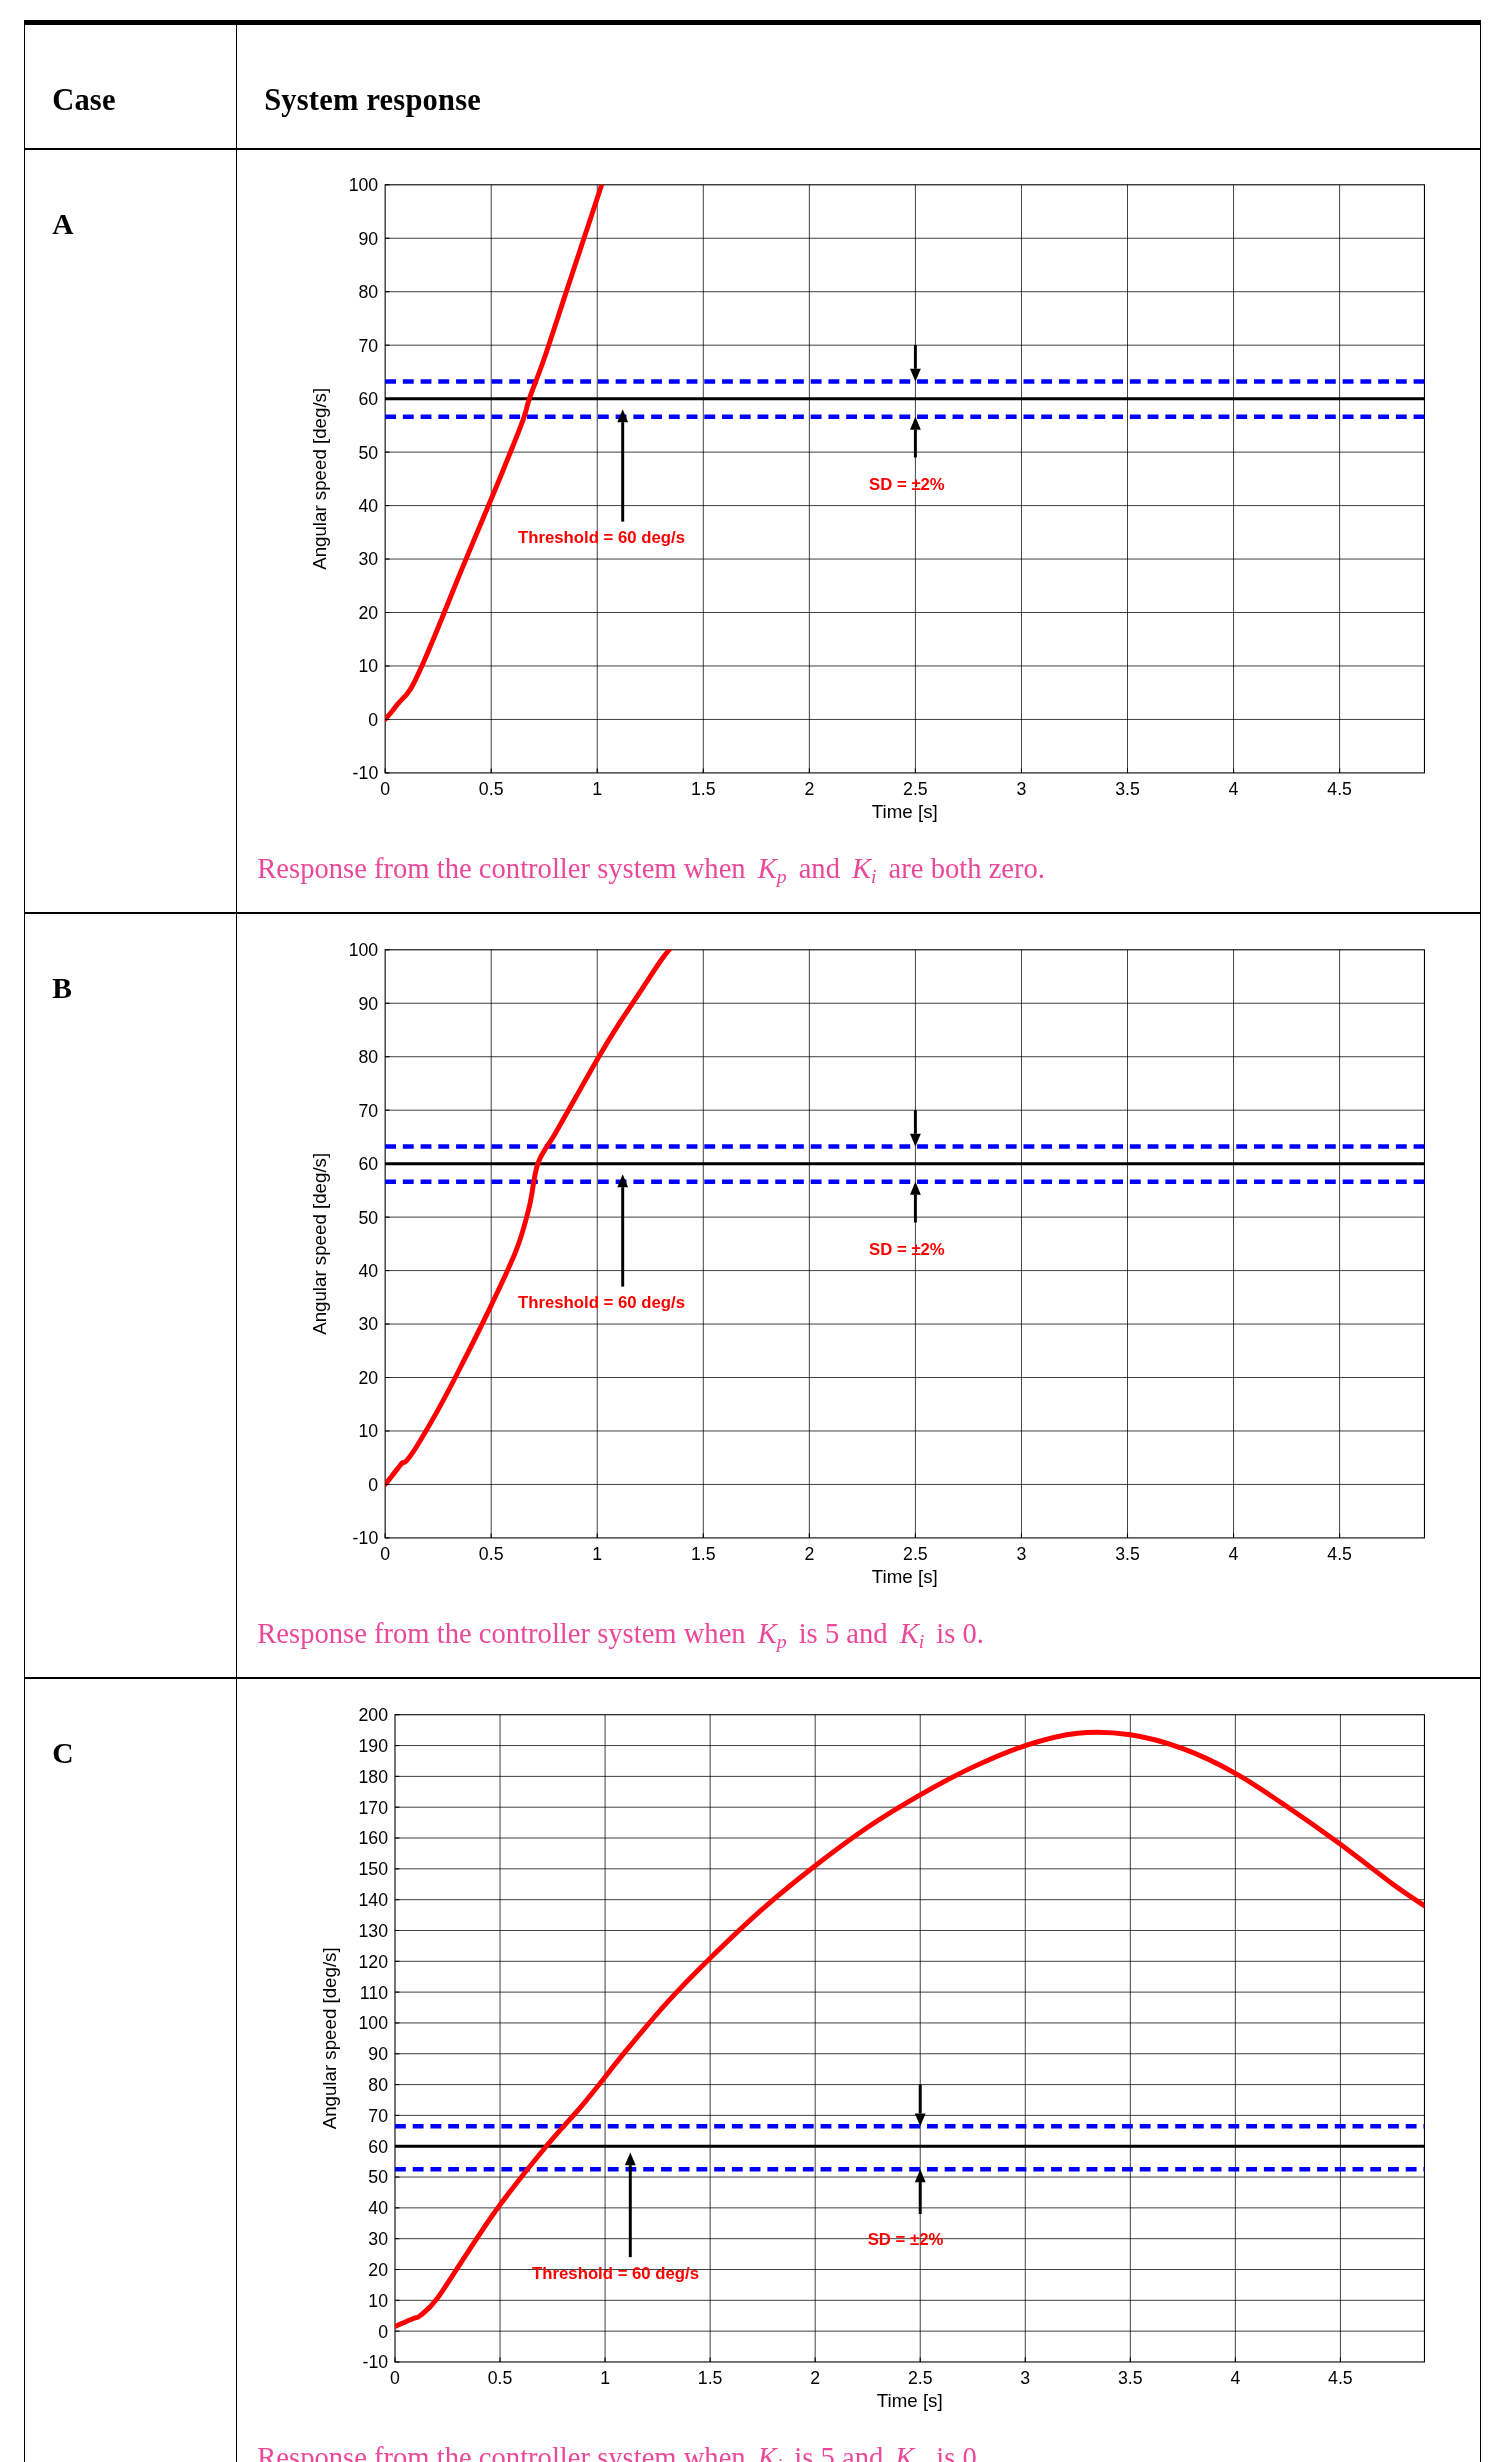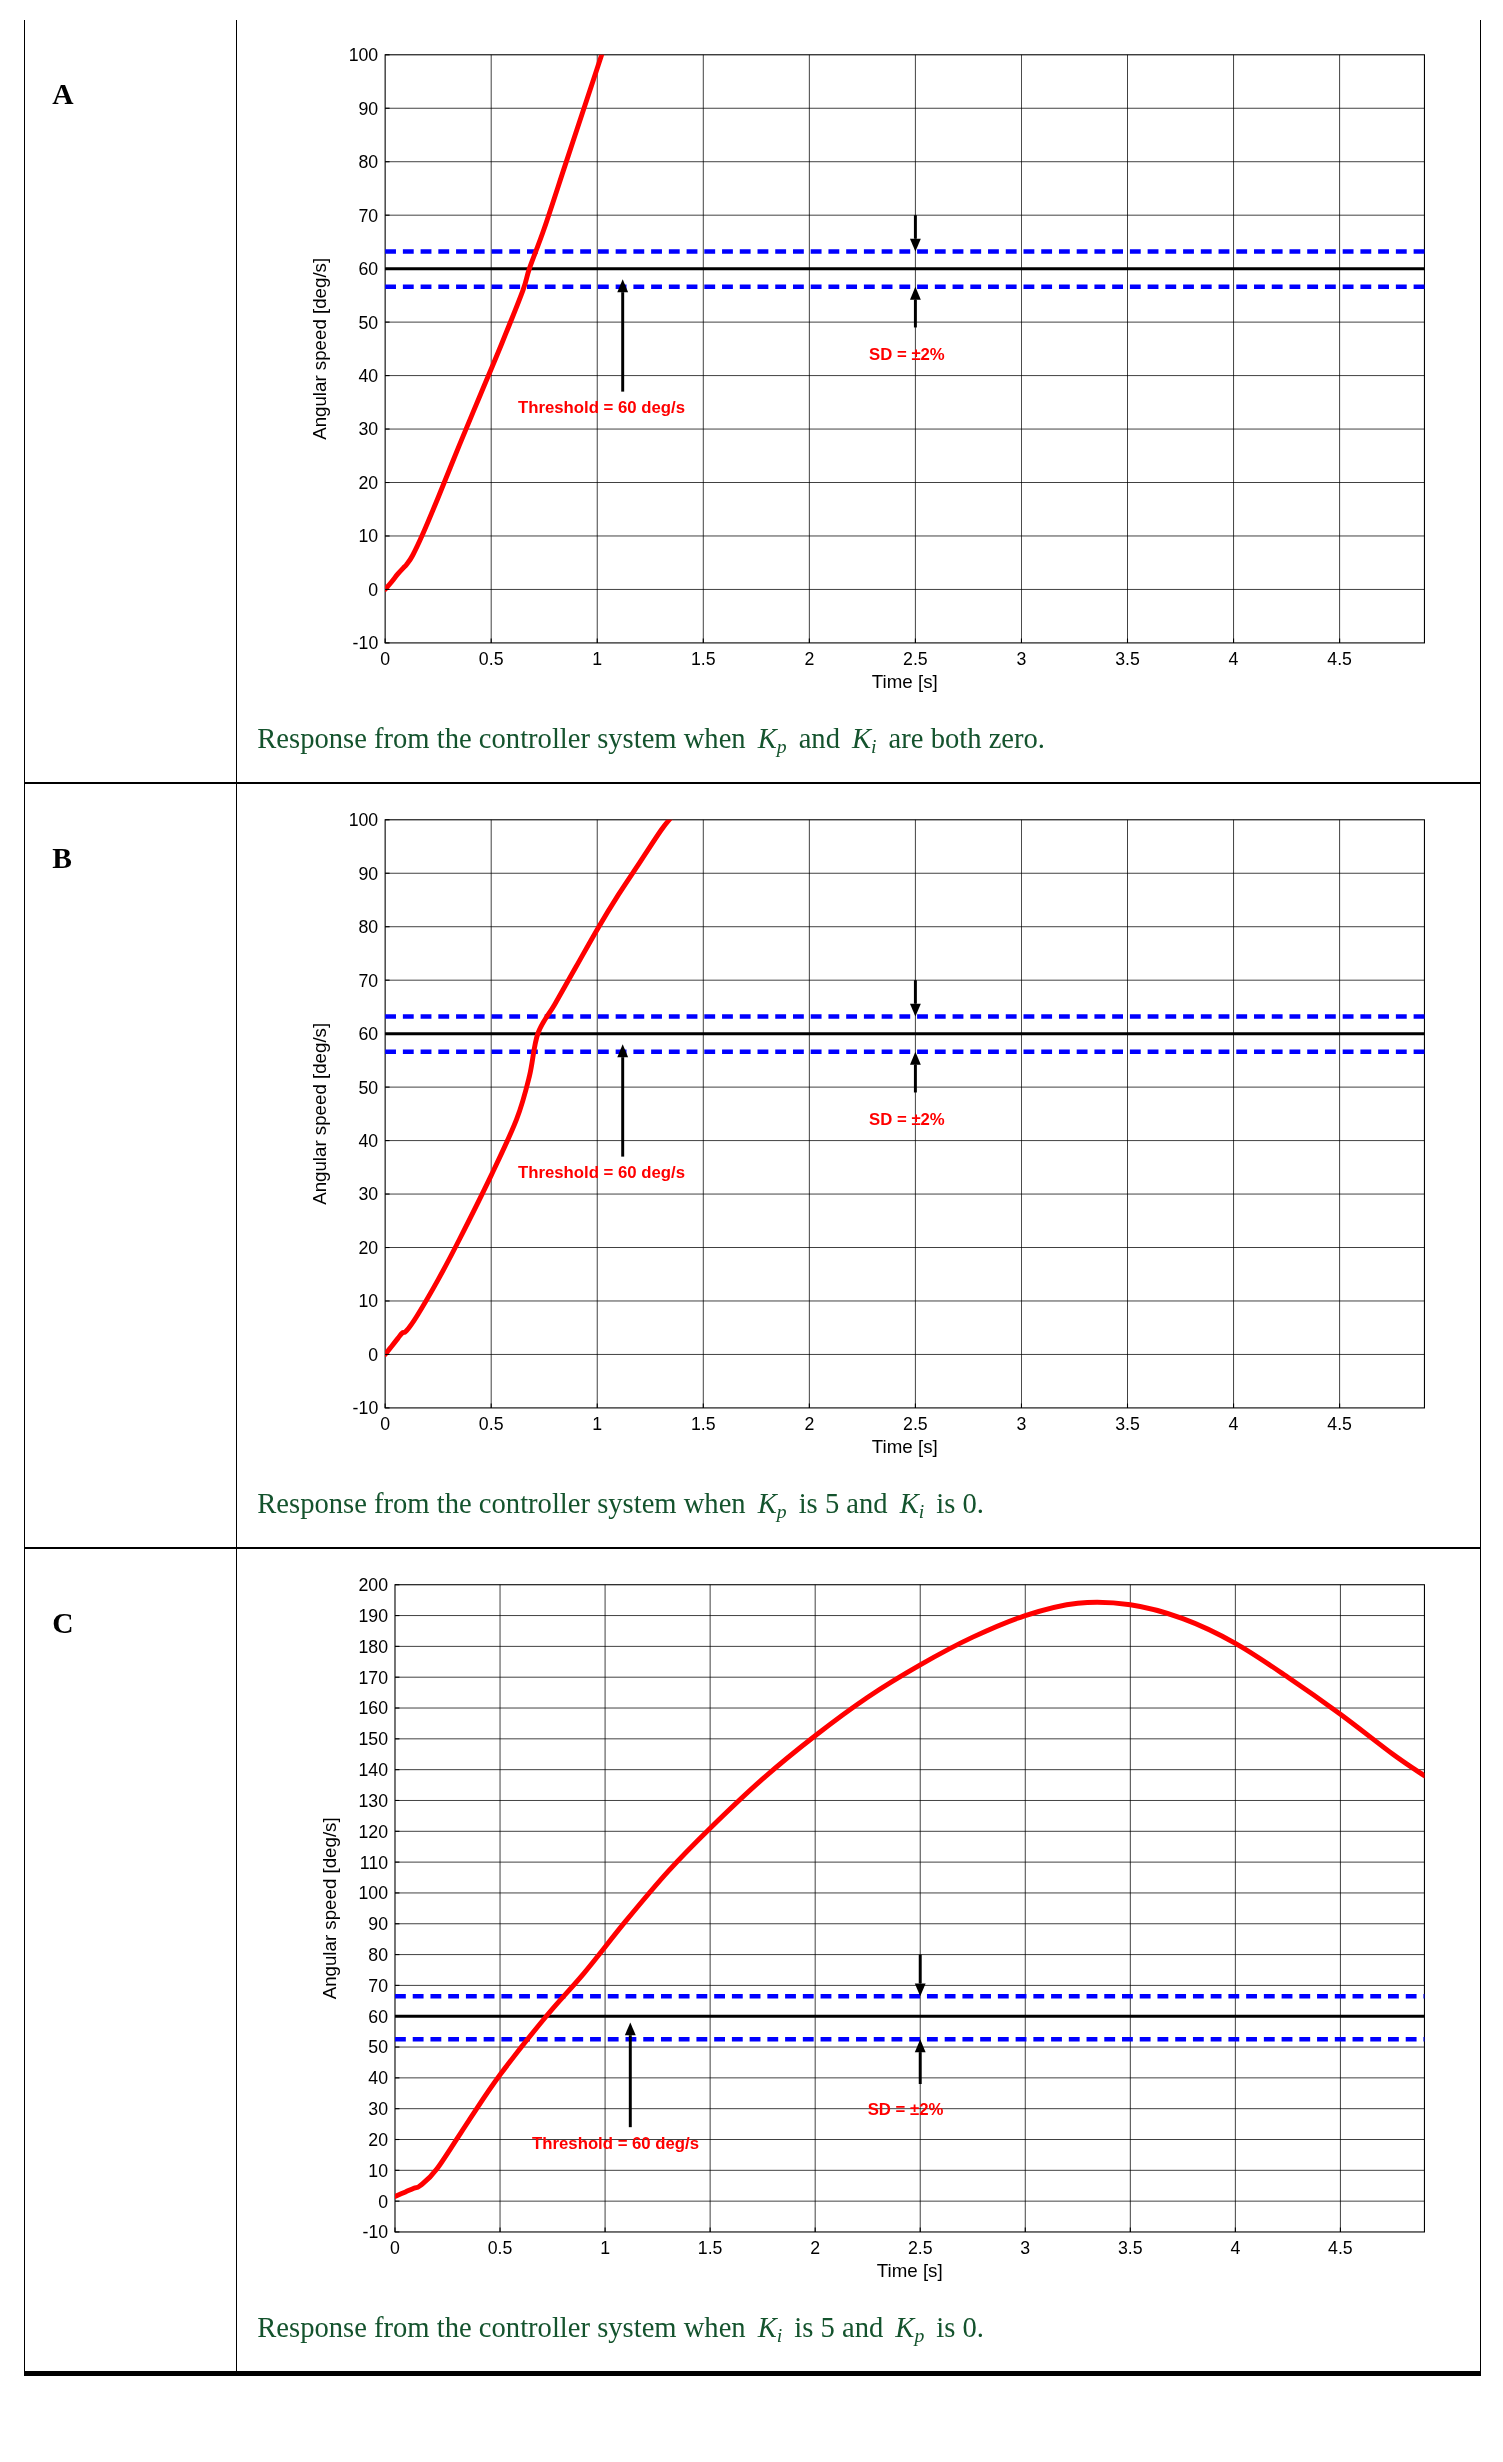--- a/index.html
+++ b/index.html
@@ -21,37 +21,45 @@
   .hdr-cell{height:123px;position:relative;}
   .hdr-text{position:absolute;left:27.6px;bottom:29.5px;font-size:30.5px;font-weight:bold;font-family:"Liberation Serif",serif;color:#000;letter-spacing:0.2px;}
 
   .case-cell{position:relative;}
   .case-letter{position:absolute;left:27.6px;top:58px;font-size:29.5px;font-weight:bold;font-family:"Liberation Serif",serif;color:#000;}
 
   .resp-cell{position:relative;padding:0;}
   .chart-wrap{width:100%;display:block;padding:12.8px 0 0 0;box-sizing:border-box;}
   .chart-wrap svg{display:block;margin:0 auto;}
 
-  .caption{font-family:"Liberation Serif",serif;font-size:28.6px;color:#14532d;padding:8.9px 0 22.7px 20.7px;line-height:1.28;white-space:nowrap;}
+  .caption{font-family:"Liberation Serif",serif;font-size:28.6px;color:#ec4899;padding:8.9px 0 22.7px 20.7px;line-height:1.28;white-space:nowrap;}
   .caption i{font-style:italic;}
   .caption sub{font-size:19.7px;font-style:italic;vertical-align:-0.26em;}
   .kterm{padding:0 4.9px;}
 </style>
 </head>
 <body>
 
 <div class="page">
 
   <table class="resp-table">
     <colgroup>
         <col class="col-case">
         <col class="col-resp">
       </colgroup>
 
     <tbody>
+        <tr class="head-row">
+      <th class="hdr-cell">
+        <div class="hdr-text">Case</div>
+      </th>
+      <th class="hdr-cell">
+        <div class="hdr-text">System response</div>
+      </th>
+    </tr>
 
     <tr class="body-row">
       <td class="case-cell">
         <div class="case-letter">A</div>
       </td>
       <td class="resp-cell">
         <div class="chart-wrap" id="slot-chart-a">
               <svg width="1192" height="680" viewBox="0 0 2420 1380">
                 <rect x="0" y="0" width="2420" height="1380" fill="#ffffff"></rect>
                 <rect x="250" y="46" width="2110" height="1194" fill="#fff" stroke="#000000" stroke-width="2.2"></rect>

